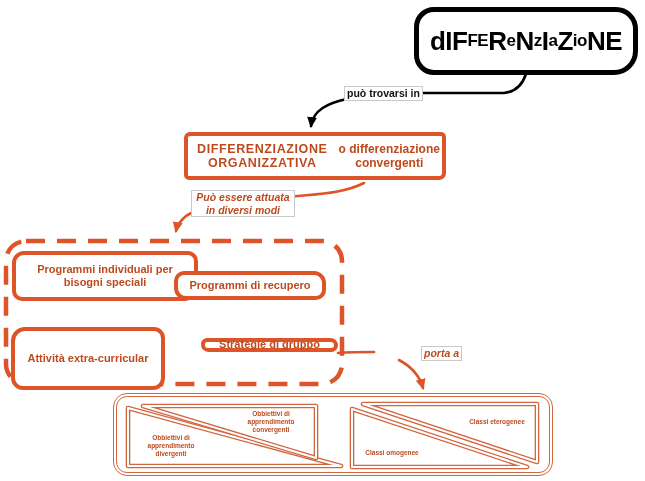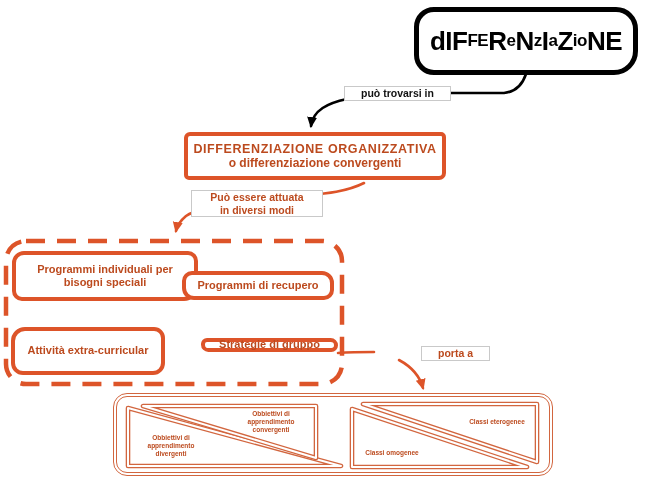--- a/index.html
+++ b/index.html
@@ -25,43 +25,43 @@
     position:absolute;left:414px;top:7px;width:214px;height:58px;z-index:2;
     background:#fff;border:5px solid var(--ink);border-radius:20px 22px 24px 20px;
     display:flex;align-items:center;justify-content:center;color:var(--ink);
     font-weight:bold;white-space:nowrap;letter-spacing:-0.5px;
   }
   .seg-big{font-size:26px;}
   .seg-small{font-size:17px;}
 
   .link-label{
     position:absolute;z-index:3;background:#fff;border:1px solid var(--label-border);
-    font-weight:bold;font-size:10.5px;line-height:12.5px;padding:0 16px;text-align:center;
+    font-weight:bold;font-size:10.5px;line-height:12.5px;padding:0 2px;text-align:center;
   }
   .lbl-black{color:#111;}
-  .lbl-orange{color:var(--accent-text);}
+  .lbl-orange{color:var(--accent-text);font-style:italic;}
 
   .main-topic{
     position:absolute;left:184px;top:132px;width:254px;height:40px;z-index:2;
     background:#fff;border:4px solid var(--accent);border-radius:6px 5px 7px 5px;
-    display:flex;flex-direction:column;align-items:center;justify-content:center;
+    display:flex;align-items:center;justify-content:center;
     color:var(--accent-text);text-align:center;
   }
   .main-topic .t1{font-weight:bold;font-size:12.5px;letter-spacing:0.6px;}
   .main-topic .t2{font-weight:bold;font-size:12px;}
 
   .node{
     position:absolute;z-index:2;background:#fff;border:4px solid var(--accent);
     display:flex;align-items:center;justify-content:center;text-align:center;
     color:var(--accent-text);font-weight:bold;font-size:11px;line-height:13.5px;
     box-sizing:border-box;padding:2px 5px;
   }
   .node-1{left:12px;top:251px;width:186px;height:50px;border-radius:12px 10px 14px 10px;}
-  .node-2{left:182px;top:271px;width:152px;height:29px;border-radius:10px 12px 10px 12px;}
-  .node-3{left:11px;top:327px;width:154px;height:48px;border-radius:14px 11px 12px 12px;}
+  .node-2{left:174px;top:271px;width:152px;height:29px;border-radius:10px 12px 10px 12px;}
+  .node-3{left:11px;top:327px;width:154px;height:63px;border-radius:14px 11px 12px 12px;}
   .node-4{left:201px;top:338px;width:137px;height:14px;border-radius:9px 11px 10px 11px;}
 
   .outcome-panel{
     position:absolute;left:113px;top:393px;width:440px;height:83px;z-index:1;
     border:4px double var(--light-stroke);border-radius:14px;box-sizing:border-box;
   }
   .tri-label{
     position:absolute;z-index:3;color:var(--accent-text);font-weight:bold;
     font-size:6.5px;line-height:8px;text-align:center;
   }

